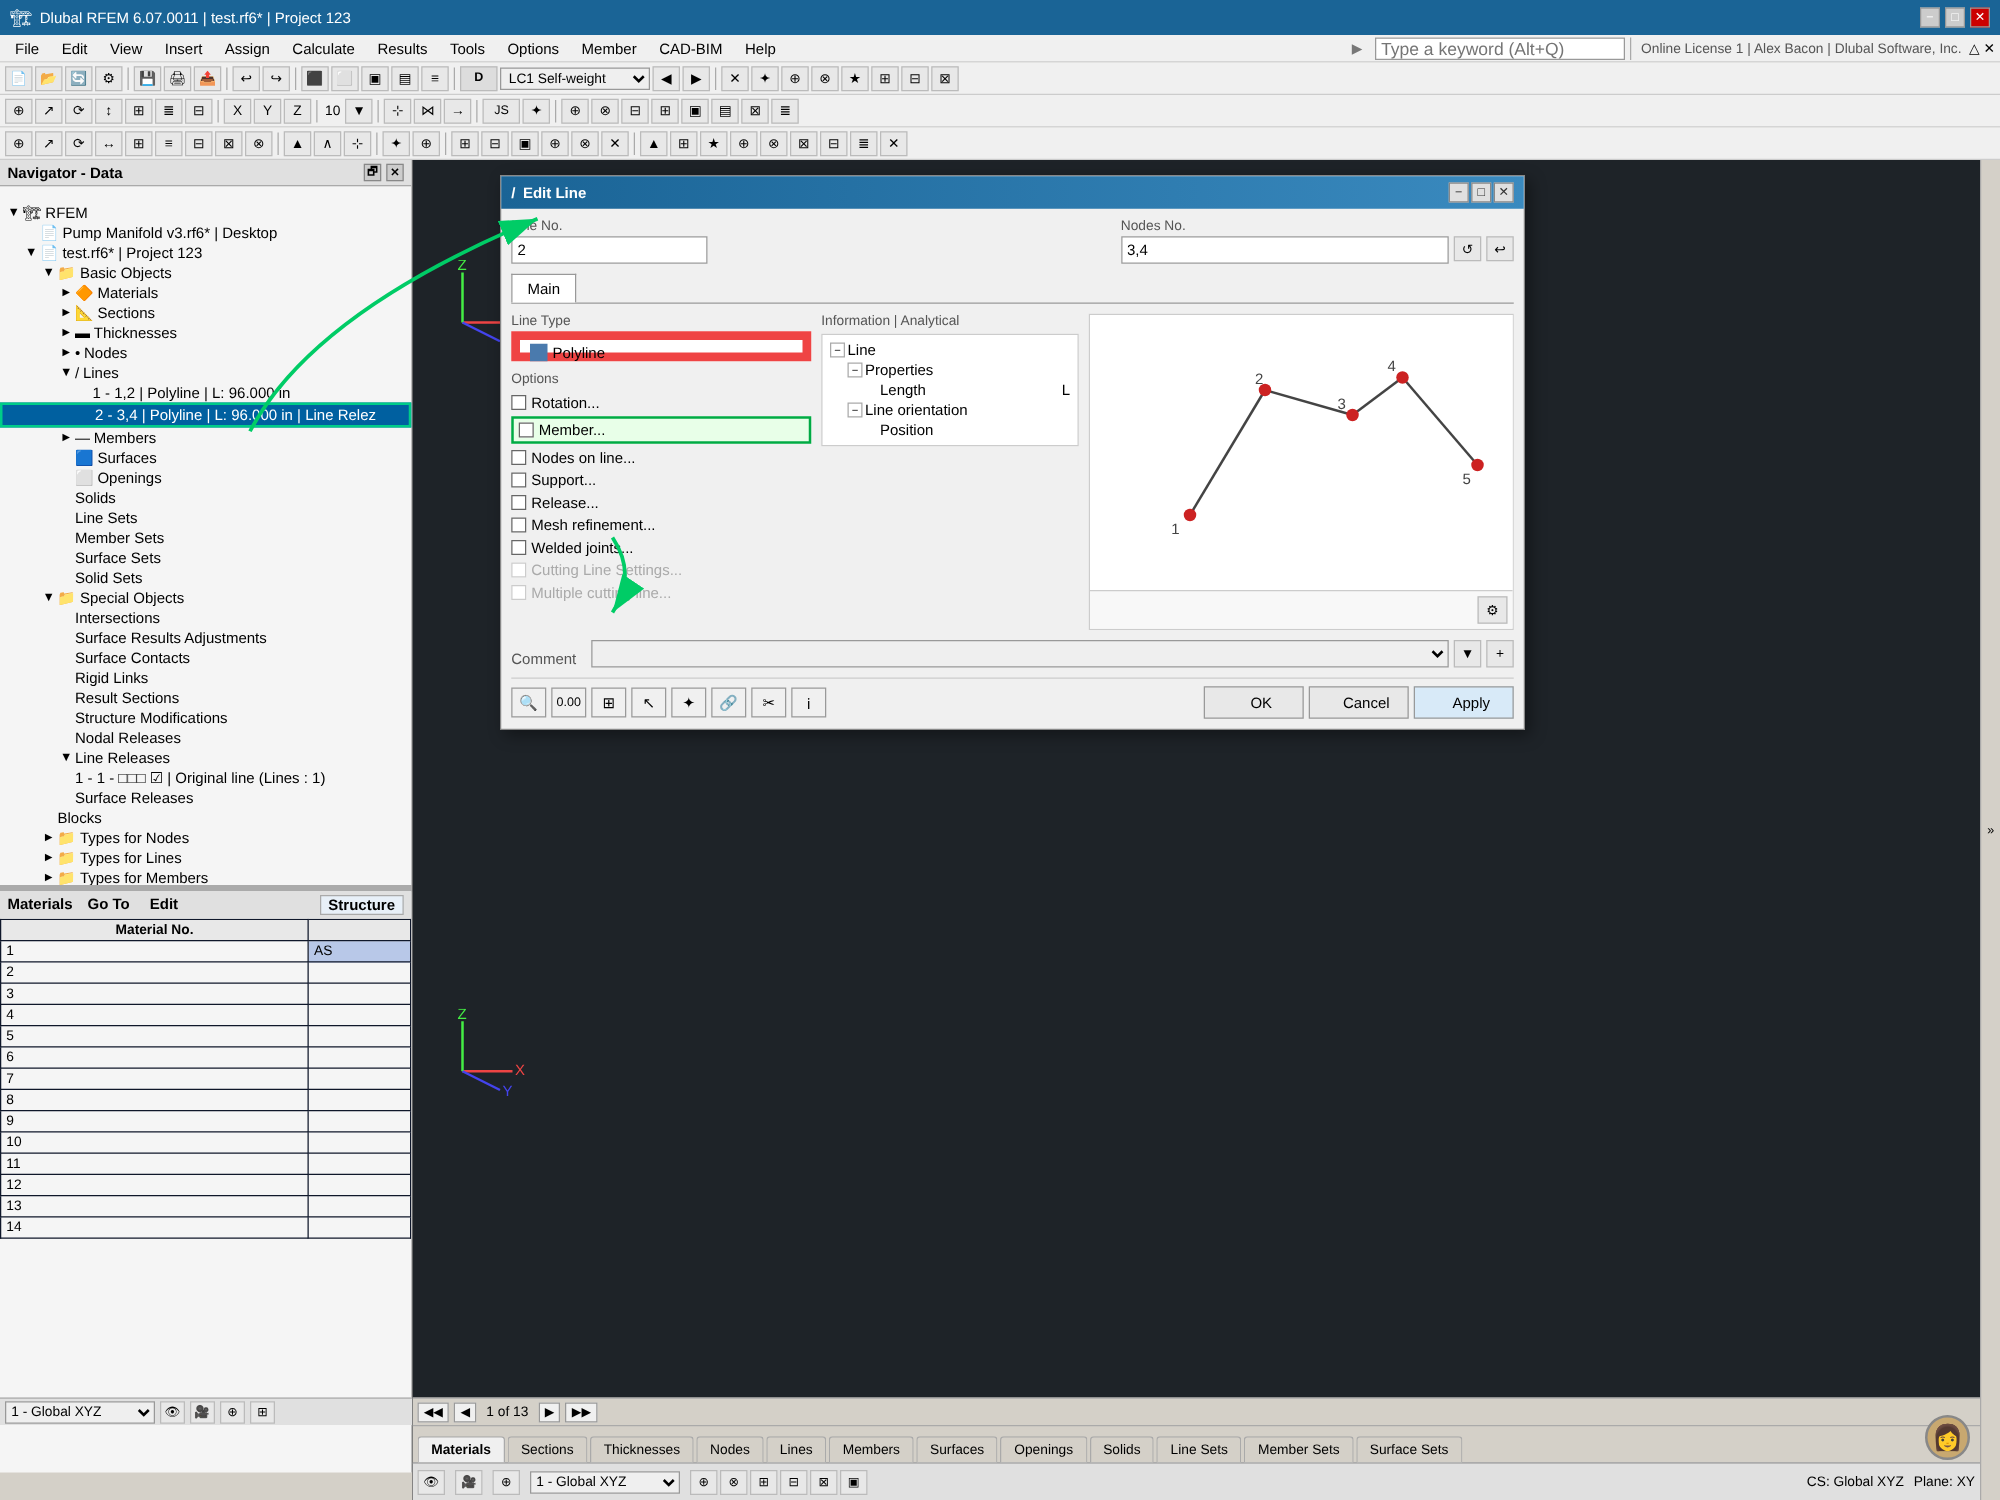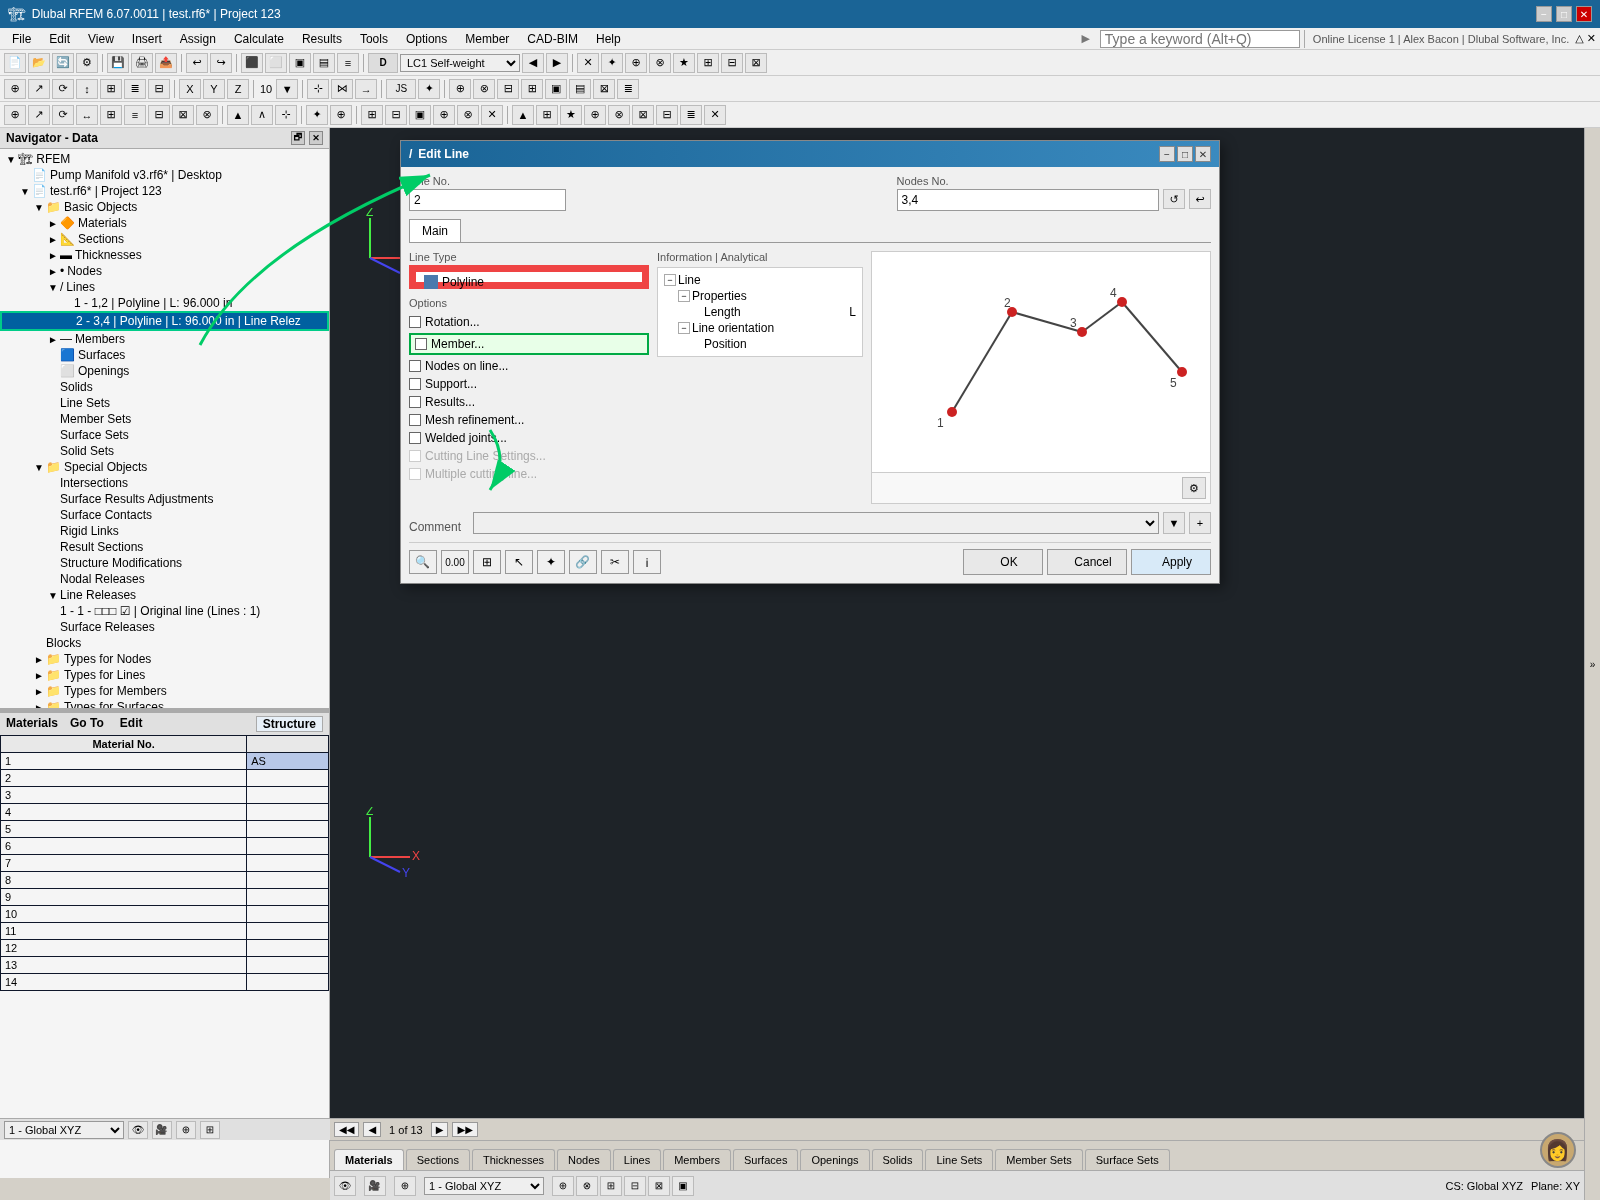--- a/index.html
+++ b/index.html
@@ -430,21 +430,21 @@
     <div class="toolbar-btn">⊠</div>
     <div class="toolbar-btn">⊟</div>
     <div class="toolbar-btn">≣</div>
     <div class="toolbar-btn">✕</div>
   </div>
 
   <div style="display:flex; height: calc(1200px - 28px - 22px - 26px - 26px - 26px); position:relative;">
 
     <div class="left-column">
 
-      <div class="navigator" style="height: 580px;">
+      <div class="navigator" style="height: 580px; gap: 11px;">
         <div class="navigator-header">
           <span>Navigator - Data</span>
           <div class="navigator-header-btns">
             <div class="nav-ctrl-btn">🗗</div>
             <div class="nav-ctrl-btn">✕</div>
           </div>
         </div>
         <div class="tree">
 
           <div class="tree-item">
@@ -873,21 +873,21 @@
             <div class="option-item">
               <div class="opt-checkbox"></div>
               <span>Nodes on line...</span>
             </div>
             <div class="option-item">
               <div class="opt-checkbox"></div>
               <span>Support...</span>
             </div>
             <div class="option-item">
               <div class="opt-checkbox"></div>
-              <span>Results...</span>
+              <span>Release...</span>
             </div>
             <div class="option-item">
               <div class="opt-checkbox"></div>
               <span>Mesh refinement...</span>
             </div>
             <div class="option-item">
               <div class="opt-checkbox"></div>
               <span>Welded joints...</span>
             </div>
             <div class="option-item" style="color:#aaa;">

